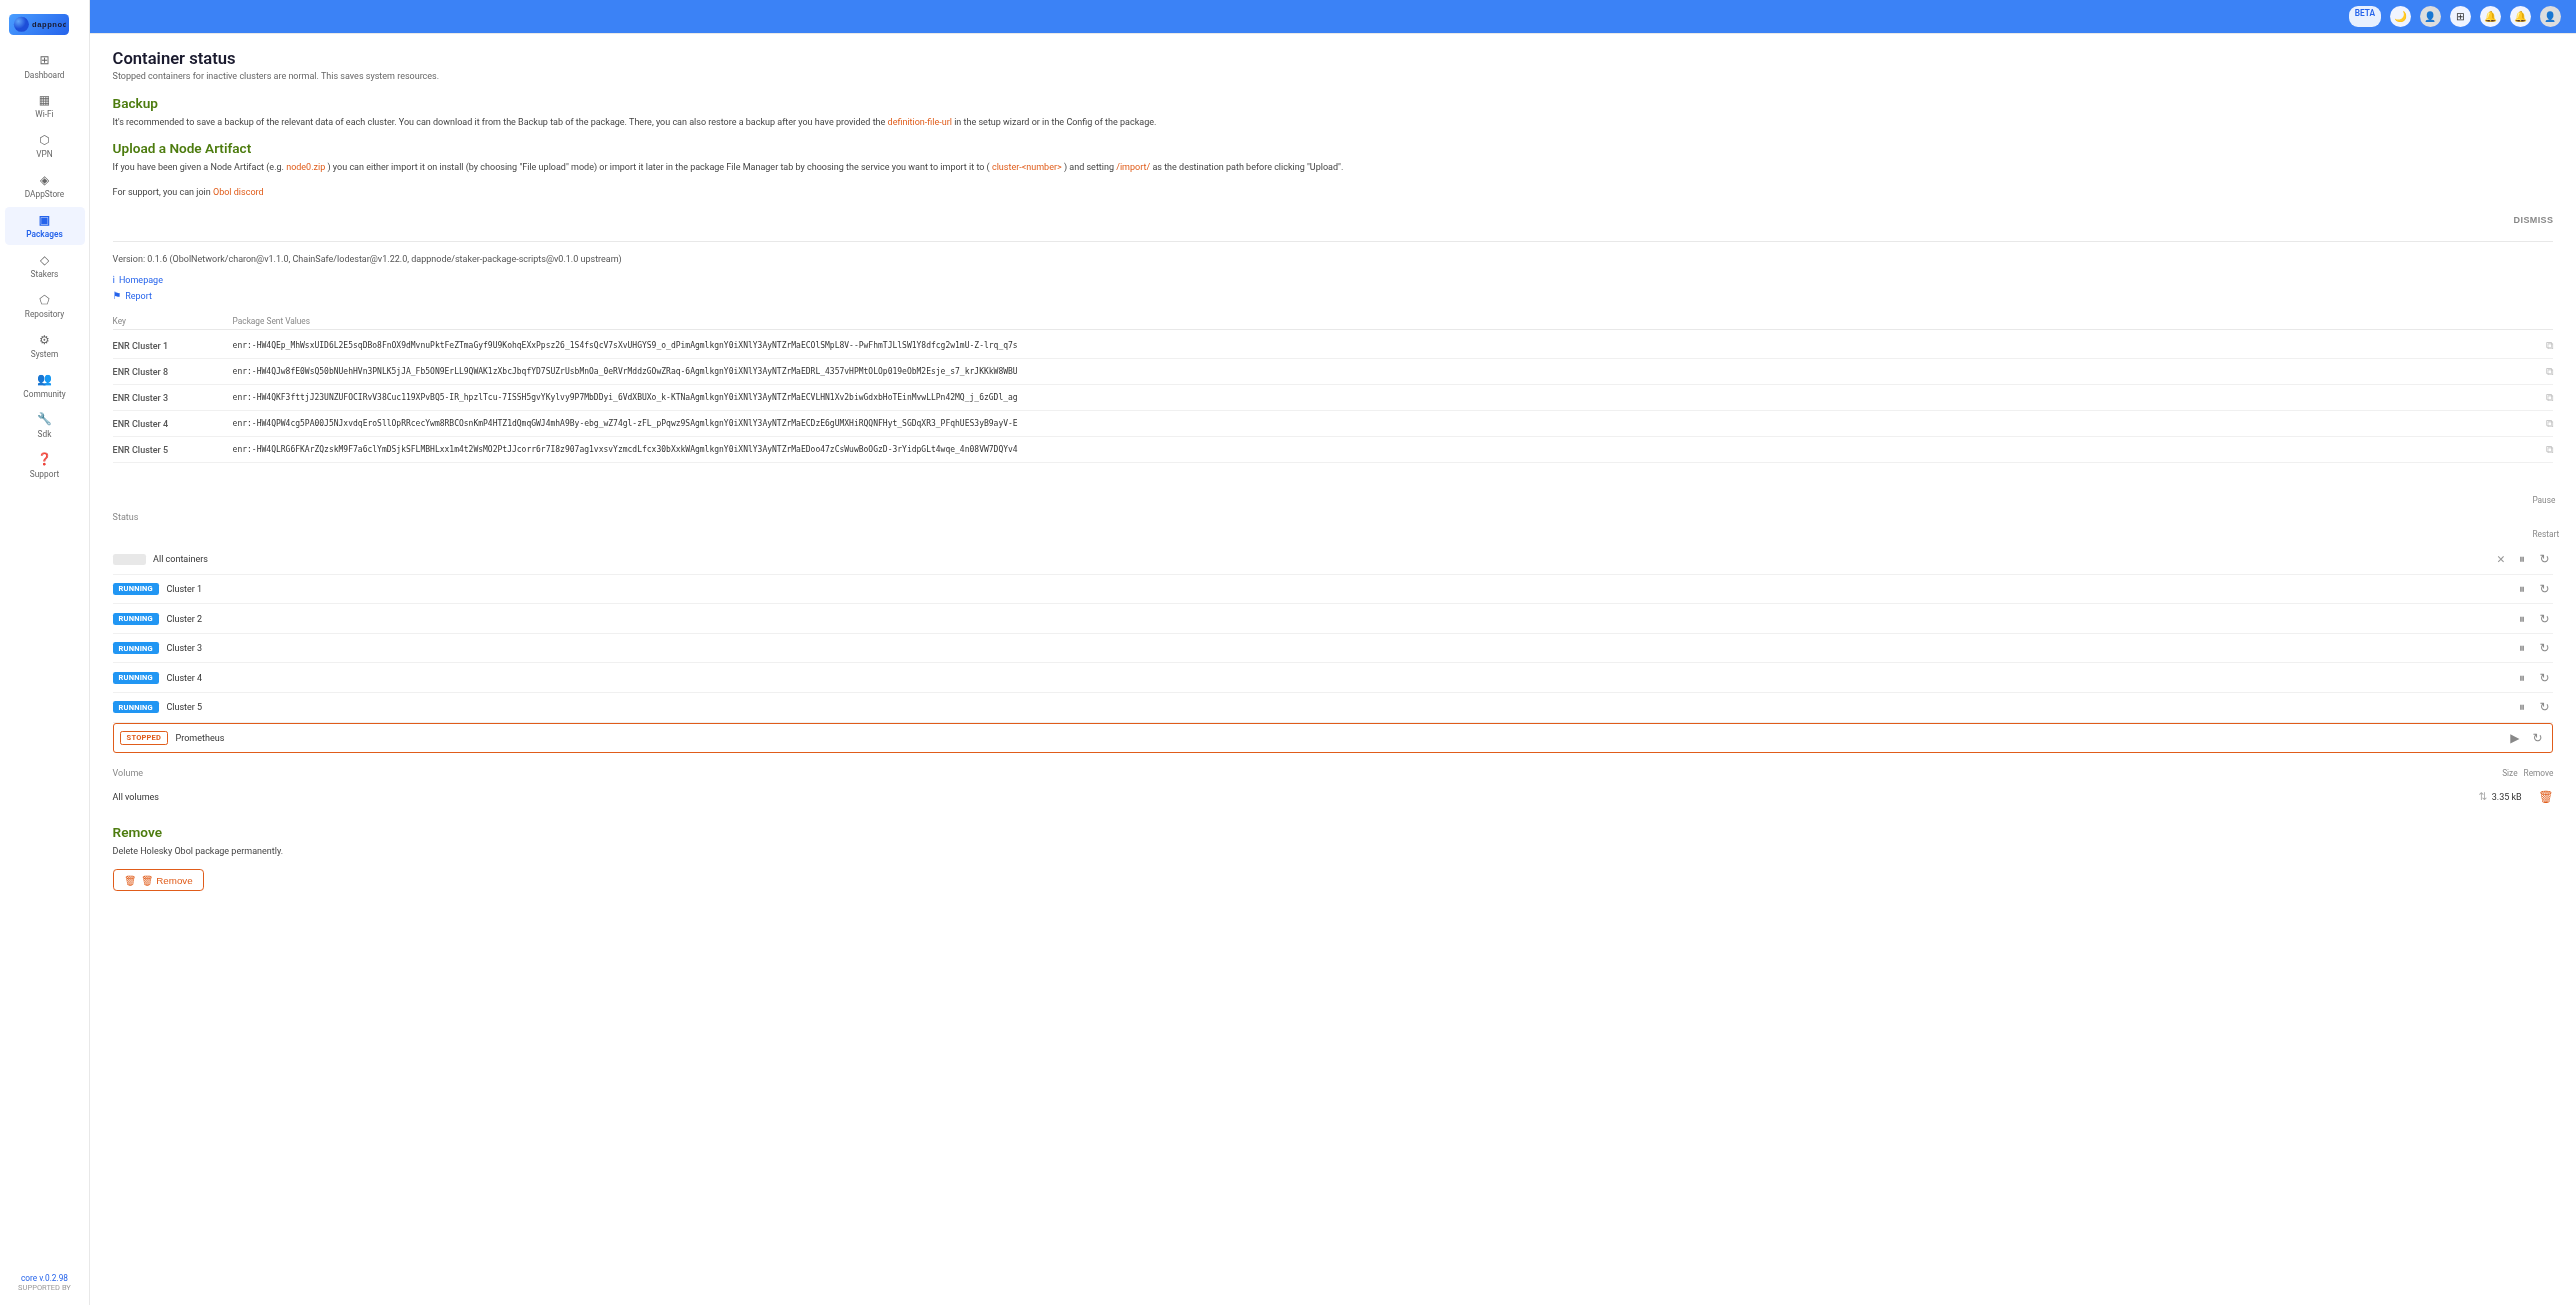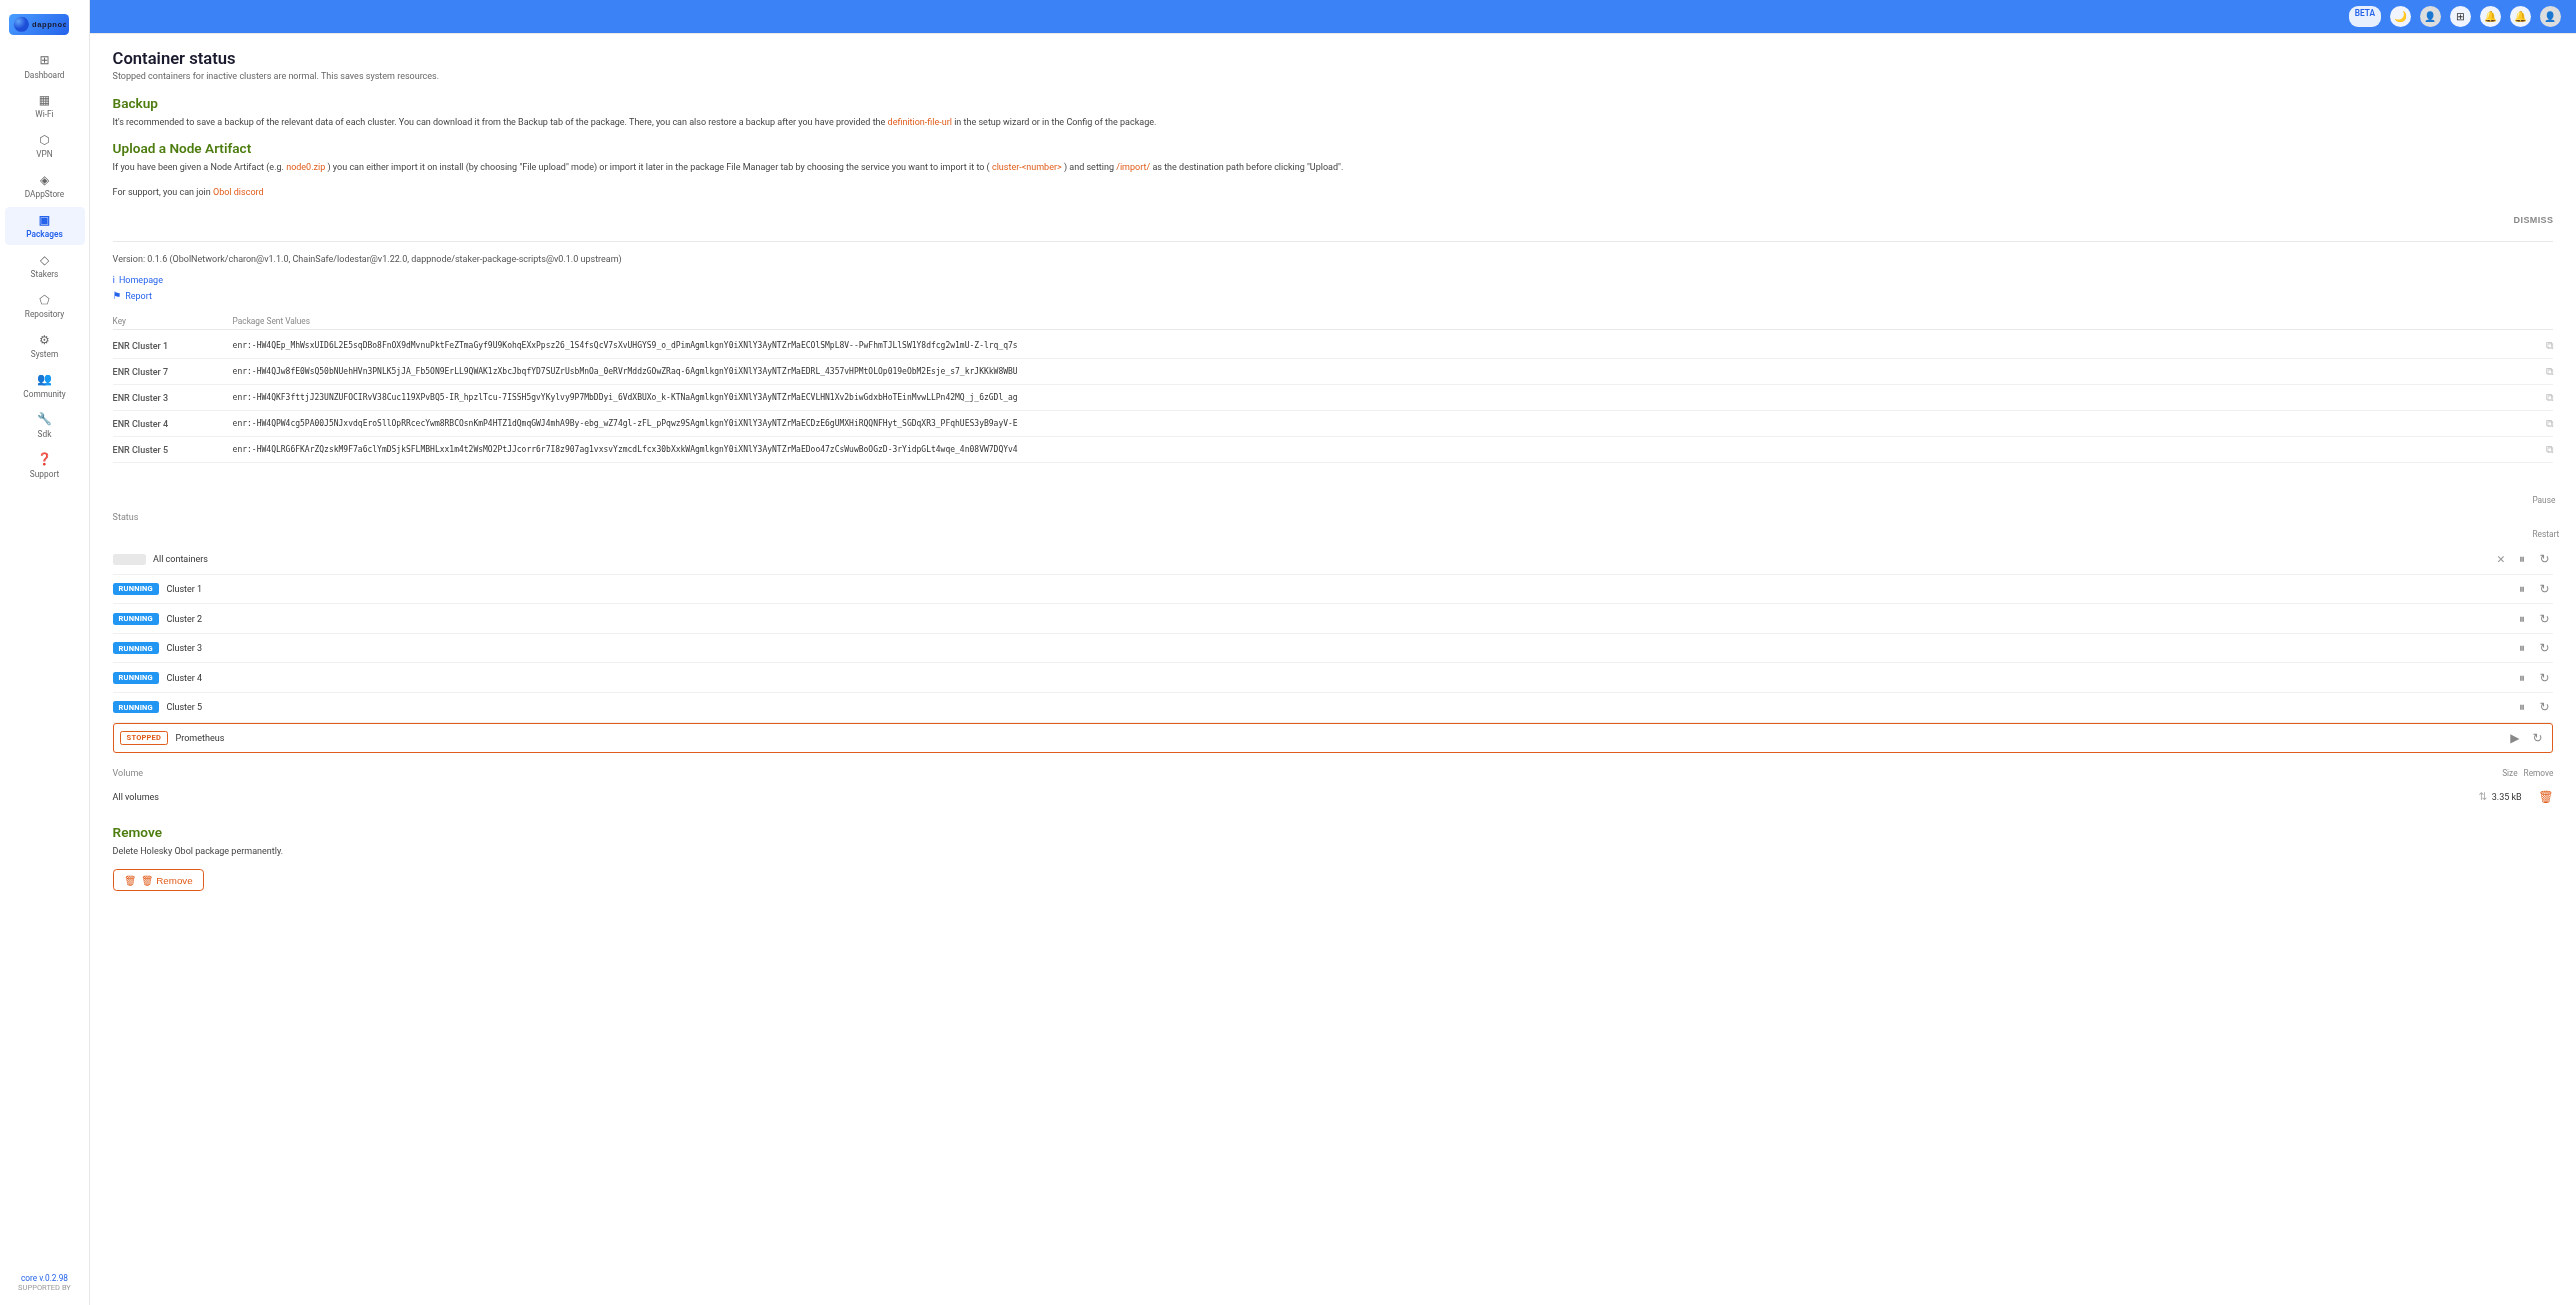--- a/index.html
+++ b/index.html
@@ -446,21 +446,21 @@
         <span></span>
       </div>
 
       <div class="key-table-row">
         <span class="key-label">ENR Cluster 1</span>
         <span class="key-value">enr:-HW4QEp_MhWsxUID6L2E5sqDBo8FnOX9dMvnuPktFeZTmaGyf9U9KohqEXxPpsz26_1S4fsQcV7sXvUHGYS9_o_dPimAgmlkgnY0iXNlY3AyNTZrMaECOlSMpL8V--PwFhmTJLlSW1Y8dfcg2w1mU-Z-lrq_q7s</span>
         <span class="copy-icon">⧉</span>
       </div>
 
       <div class="key-table-row">
-        <span class="key-label">ENR Cluster 7</span>
+        <span class="key-label">ENR Cluster 8</span>
         <span class="key-value">enr:-HW4QJw8fE0WsQ50bNUehHVn3PNLK5jJA_Fb5ON9ErLL9QWAK1zXbcJbqfYD7SUZrUsbMnOa_0eRVrMddzGOwZRaq-6AgmlkgnY0iXNlY3AyNTZrMaEDRL_4357vHPMtOLOp019eObM2Esje_s7_krJKKkW8WBU</span>
         <span class="copy-icon">⧉</span>
       </div>
 
       <div class="key-table-row">
         <span class="key-label">ENR Cluster 3</span>
         <span class="key-value">enr:-HW4QKF3fttjJ23UNZUFOCIRvV38Cuc119XPvBQ5-IR_hpzlTcu-7ISSH5gvYKylvy9P7MbDDyi_6VdXBUXo_k-KTNaAgmlkgnY0iXNlY3AyNTZrMaECVLHN1Xv2biwGdxbHoTEinMvwLLPn42MQ_j_6zGDl_ag</span>
         <span class="copy-icon">⧉</span>
       </div>
 

